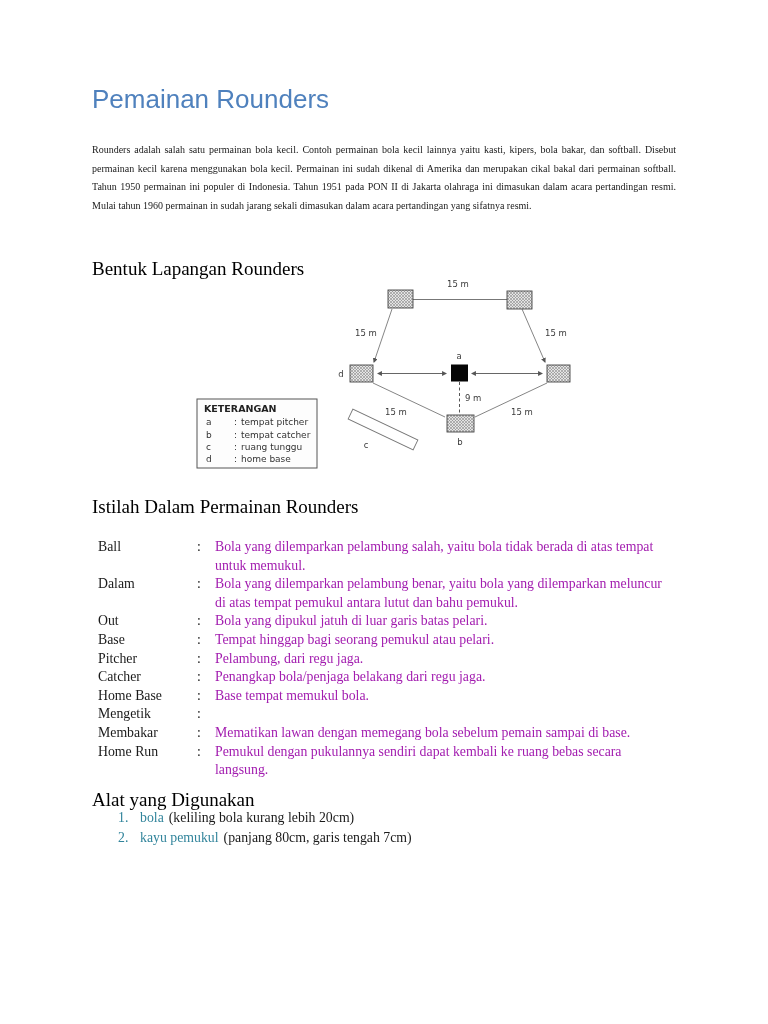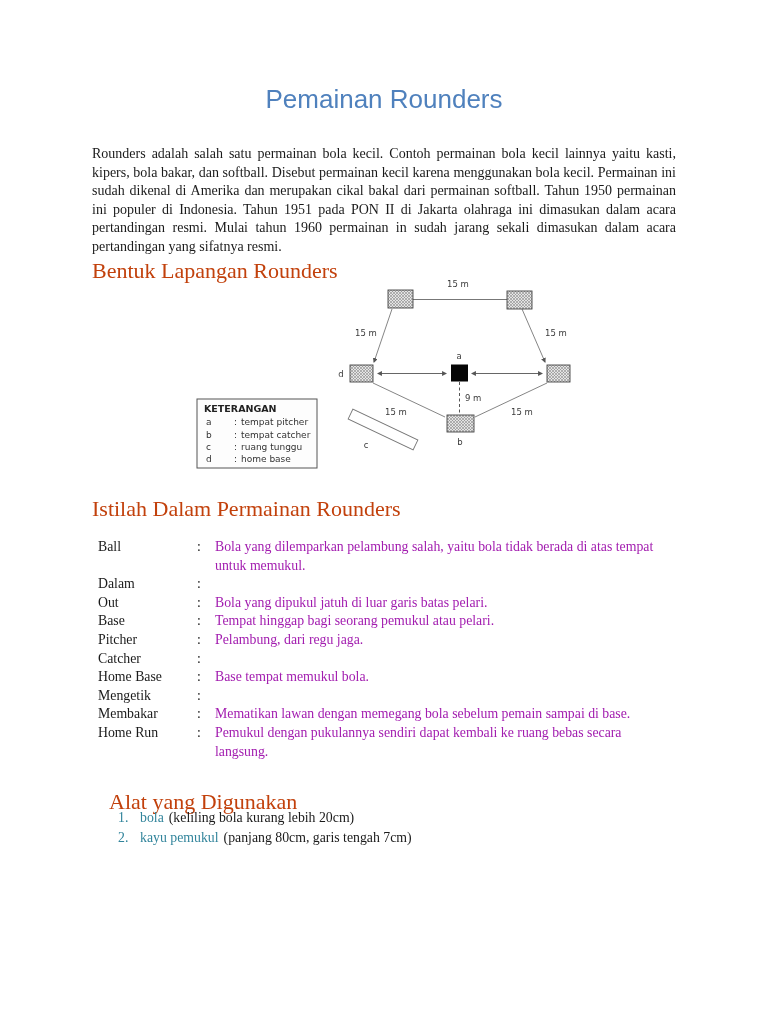--- a/index.html
+++ b/index.html
@@ -4,34 +4,34 @@
 <style>
   html,body { margin:0; padding:0; }
   body {
     width:768px; height:1024px; background:#ffffff;
     font-family:"Liberation Serif", serif; color:#1f1f1f;
   }
   .page { position:relative; width:768px; height:1024px; background:#fff; overflow:hidden; }
 
   .doc-title {
     position:absolute; top:84px; left:92px; width:584px;
-    text-align:center; font-family:"Liberation Sans", sans-serif;
+    font-family:"Liberation Sans", sans-serif;
     font-size:26px; color:#4f81bd; font-weight:400;
   }
   .intro {
     position:absolute; top:131px; left:92px; width:584px;
-    font-size:14px; line-height:18.6px; text-align:justify; color:#1a1a1a;
+    font-size:10px; line-height:18.6px; text-align:justify; color:#1a1a1a;
   }
   .section-heading {
     position:absolute; left:92px;
-    font-family:"Liberation Serif", serif; font-size:22px; color:#c2410c; font-weight:400;
+    font-family:"Liberation Serif", serif; font-size:19px; color:#000000; font-weight:400;
   }
   .h-field { top:258px; }
   .h-terms { top:496px; }
-  .h-tools { top:789px;margin-left:17px; }
+  .h-tools { top:789px; }
 
   .diagram-wrap { position:absolute; left:190px; top:272px; width:400px; height:210px; }
   .diagram-wrap svg { display:block; width:400px; height:210px; }
   .dg-text { font-family:"DejaVu Sans", sans-serif; font-size:8.5px; fill:#3a3a3a; }
   .dg-legend-title { font-family:"DejaVu Sans", sans-serif; font-size:9.5px; font-weight:bold; fill:#222; }
   .dg-legend-text { font-family:"DejaVu Sans", sans-serif; font-size:9px; fill:#333; }
 
   .terms-list { position:absolute; top:538px; left:98px; width:566px; font-size:13.8px; line-height:18.6px; }
   .term-row { display:grid; grid-template-columns:99px 18px 449px; }
   .term-name { color:#1a1a1a; }
@@ -122,39 +122,41 @@
 
   <div class="terms-list">
     <div class="term-row">
       <span class="term-name">Ball</span>
       <span class="term-colon">:</span>
       <span class="term-def">Bola yang dilemparkan pelambung salah, yaitu bola tidak berada di atas tempat untuk memukul.</span>
     </div>
     <div class="term-row">
       <span class="term-name">Dalam</span>
       <span class="term-colon">:</span>
+      <span class="term-def">Bola yang dilemparkan pelambung benar, yaitu bola yang dilemparkan meluncur di atas tempat pemukul antara lutut dan bahu pemukul.</span>
     </div>
     <div class="term-row">
       <span class="term-name">Out</span>
       <span class="term-colon">:</span>
       <span class="term-def">Bola yang dipukul jatuh di luar garis batas pelari.</span>
     </div>
     <div class="term-row">
       <span class="term-name">Base</span>
       <span class="term-colon">:</span>
       <span class="term-def">Tempat hinggap bagi seorang pemukul atau pelari.</span>
     </div>
     <div class="term-row">
       <span class="term-name">Pitcher</span>
       <span class="term-colon">:</span>
       <span class="term-def">Pelambung, dari regu jaga.</span>
     </div>
     <div class="term-row">
       <span class="term-name">Catcher</span>
       <span class="term-colon">:</span>
+      <span class="term-def">Penangkap bola/penjaga belakang dari regu jaga.</span>
     </div>
     <div class="term-row">
       <span class="term-name">Home Base</span>
       <span class="term-colon">:</span>
       <span class="term-def">Base tempat memukul bola.</span>
     </div>
     <div class="term-row">
       <span class="term-name">Mengetik</span>
       <span class="term-colon">:</span>
     </div>

